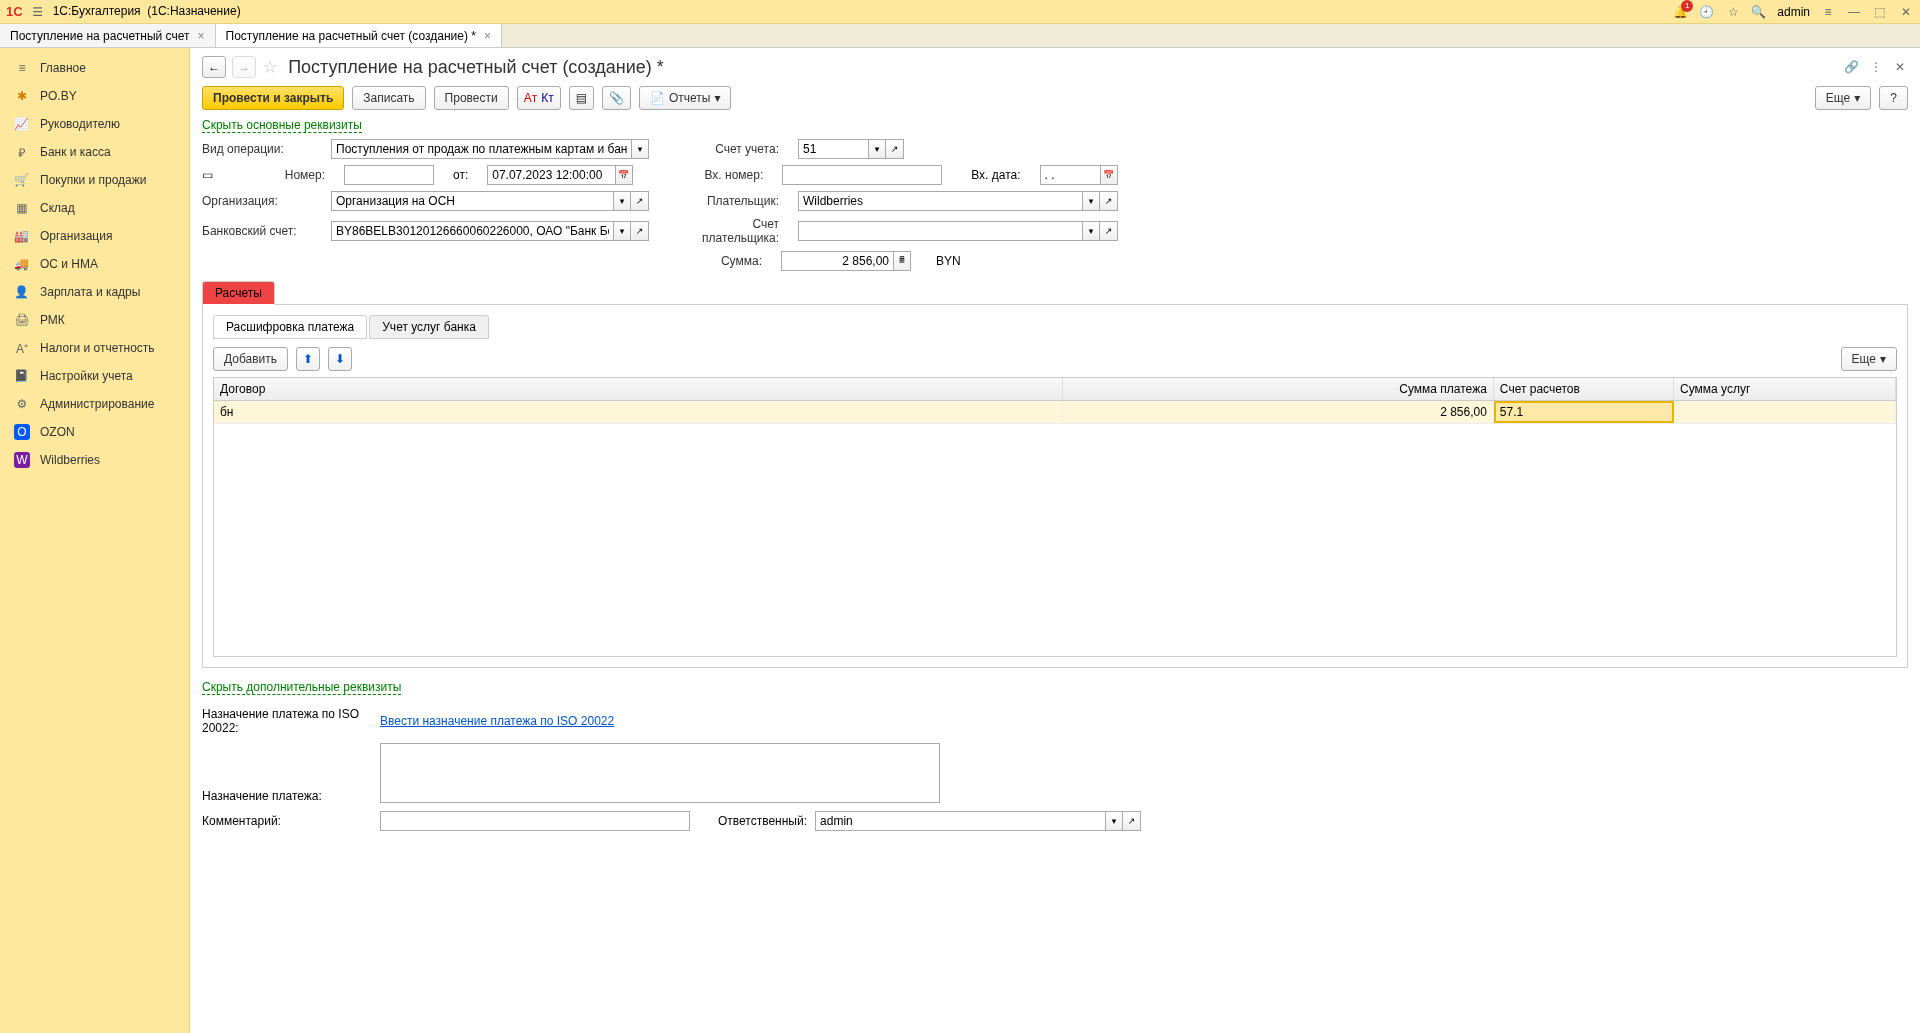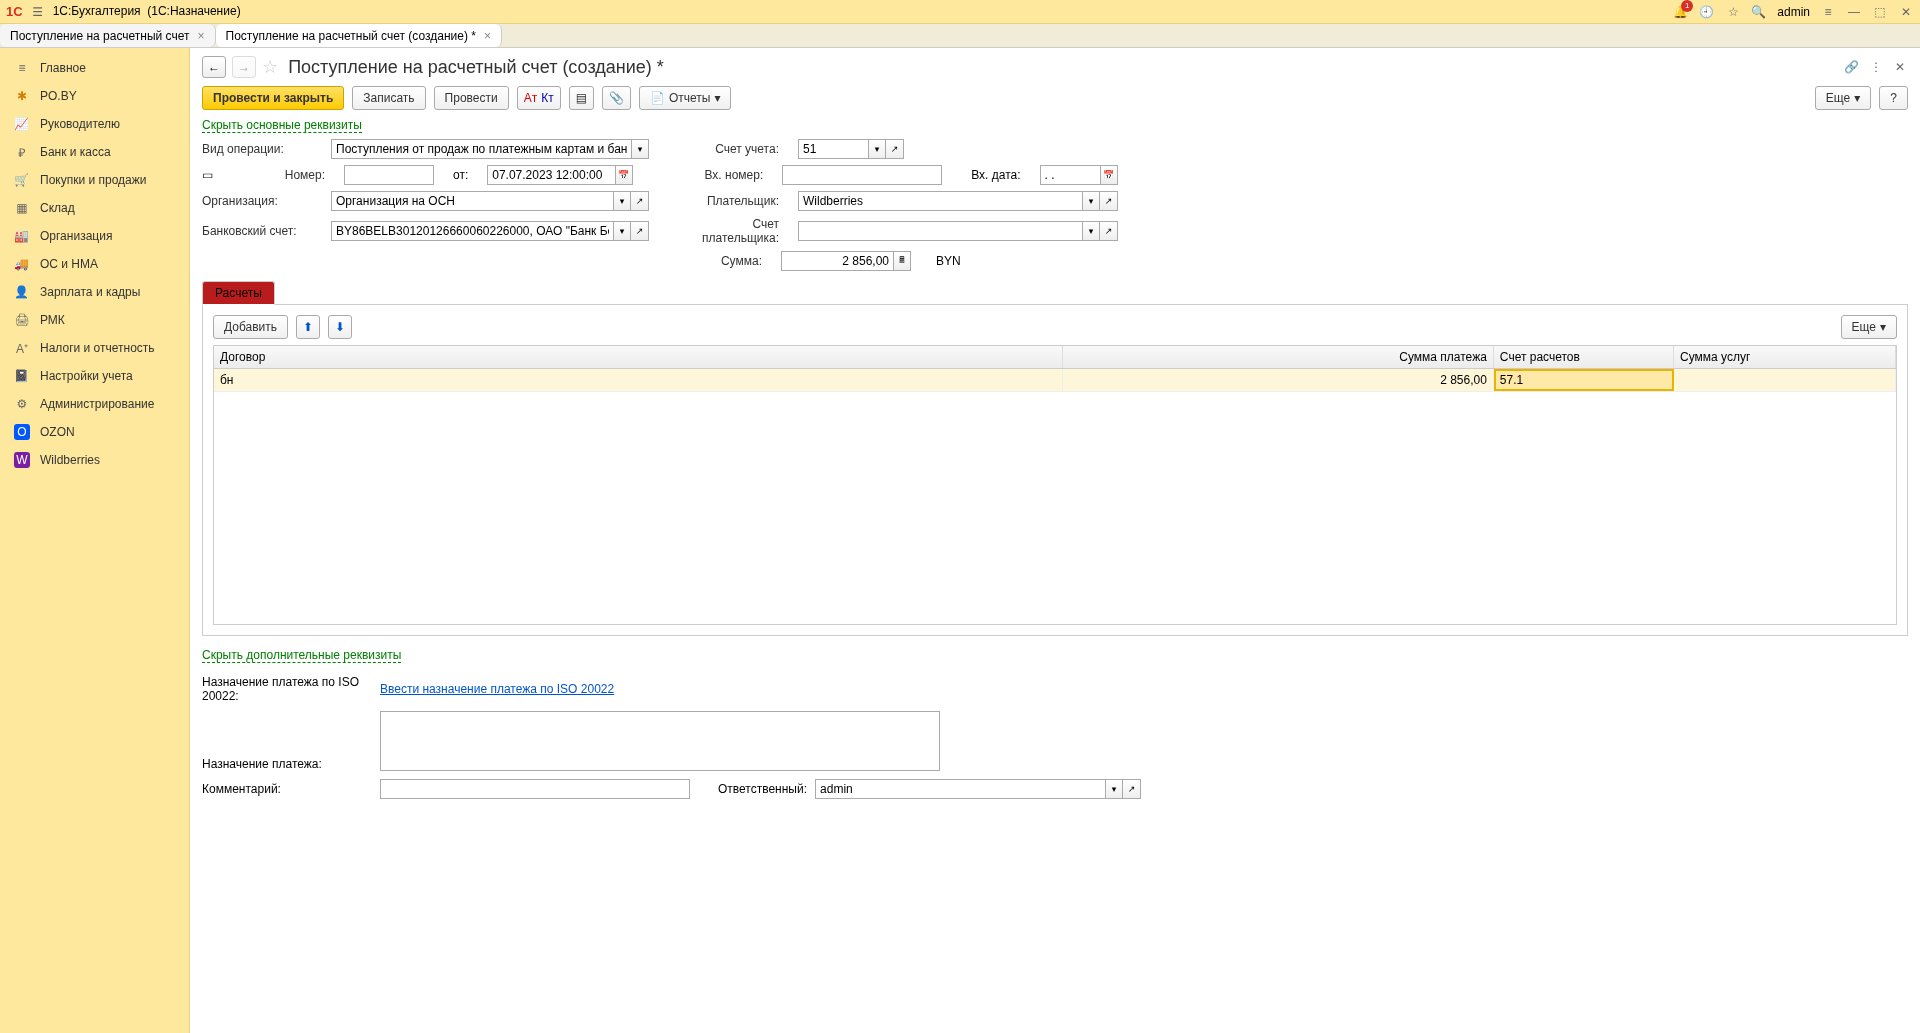--- a/index.html
+++ b/index.html
@@ -10,21 +10,21 @@
 .title-bar { background: #fde89e; height: 24px; display: flex; align-items: center; padding: 0 6px; border-bottom: 1px solid #e8d180; }
 .title-left { display: flex; align-items: flex-start; gap: 7px; flex: 1; }
 .logo-1c { color: #d93025; font-weight: bold; font-size: 13px; }
 .title-right { display: flex; align-items: center; gap: 10px; }
 .title-icon { width: 16px; height: 16px; display: flex; align-items: center; justify-content: center; cursor: pointer; color: #666; }
 .notif-badge { position: relative; }
 .notif-badge::after { content: "1"; position: absolute; top: -4px; right: -4px; background: #d93025; color: #fff; border-radius: 50%; width: 12px; height: 12px; font-size: 8px; display: flex; align-items: center; justify-content: center; }
 
 
 .tab-bar { background: #f0ecd8; height: 24px; display: flex; align-items: stretch; border-bottom: 1px solid #ccc; }
-.tab { display: flex; align-items: center; padding: 0 10px; border-right: 1px solid #ccc; cursor: pointer; background: #f5f5f5; border-radius: 6px; }
+.tab { display: flex; align-items: center; padding: 0 10px; border-right: 1px solid #ccc; cursor: pointer; background: #f5f5f5; }
 .tab.active { background: #fff; }
 .tab-close { margin-left: 8px; color: #888; cursor: pointer; }
 
 
 .content { display: flex; flex: 1; min-height: 0; }
 
 
 .sidebar { width: 190px; background: #fde89e; border-right: 1px solid #e8d180; padding-top: 6px; }
 .nav-item { display: flex; align-items: center; gap: 10px; padding: 6px 14px; cursor: pointer; color: #333; }
 .nav-icon { width: 16px; height: 16px; display: flex; align-items: center; justify-content: center; color: #666; }
@@ -56,21 +56,21 @@
 .input { border: 1px solid #aaa; height: 20px; padding: 0 4px; background: #fff; }
 .input-combo { display: flex; }
 .input-combo .input { border-right: none; }
 .combo-btn { width: 18px; border: 1px solid #aaa; background: linear-gradient(#fff,#eee); cursor: pointer; display: flex; align-items: center; justify-content: center; font-size: 9px; }
 .combo-btn + .combo-btn { border-left: none; }
 
 
 .tab-container { margin-top: 10px; }
 .tab-strip { display: flex; border-bottom: 1px solid #ccc; }
 .tab-strip-tab { border: 1px solid #ccc; border-bottom: none; padding: 4px 12px; background: #f5f5f5; border-radius: 3px 3px 0 0; margin-right: -1px; cursor: pointer; position: relative; }
-.tab-strip-tab.active { background: #b91c1c; z-index: 2; border-bottom: 1px solid #fff; margin-bottom: -1px; }
+.tab-strip-tab.active { background: #ef4444; z-index: 2; border-bottom: 1px solid #fff; margin-bottom: -1px; }
 .tab-body { border: 1px solid #ccc; border-top: none; padding: 10px; }
 
 .subtab-strip { display: flex; margin-bottom: 8px; }
 .subtab { border: 1px solid #ccc; padding: 4px 12px; background: #f0f0f0; cursor: pointer; border-radius: 3px 3px 0 0; margin-right: 2px; }
 .subtab.active { background: #fff; }
 
 .table-toolbar { display: flex; gap: 8px; margin-bottom: 6px; }
 .table-toolbar .right { margin-left: auto; }
 
 
@@ -319,20 +319,24 @@
             <span style="margin-left:6px;">BYN</span>
           </div>
         </div>
 
         
         <div class="tab-container">
           <div class="tab-strip">
             <div class="tab-strip-tab active">Расчеты</div>
           </div>
           <div class="tab-body">
+            <div class="subtab-strip">
+              <div class="subtab active">Расшифровка платежа</div>
+              <div class="subtab">Учет услуг банка</div>
+            </div>
 
             <div class="table-toolbar">
               <button class="btn">Добавить</button>
               <button class="btn btn-icon" style="color:#0055cc;">⬆</button>
               <button class="btn btn-icon" style="color:#0055cc;">⬇</button>
               <div class="right">
                 <button class="btn"><span>Еще</span> ▾</button>
               </div>
             </div>
 

